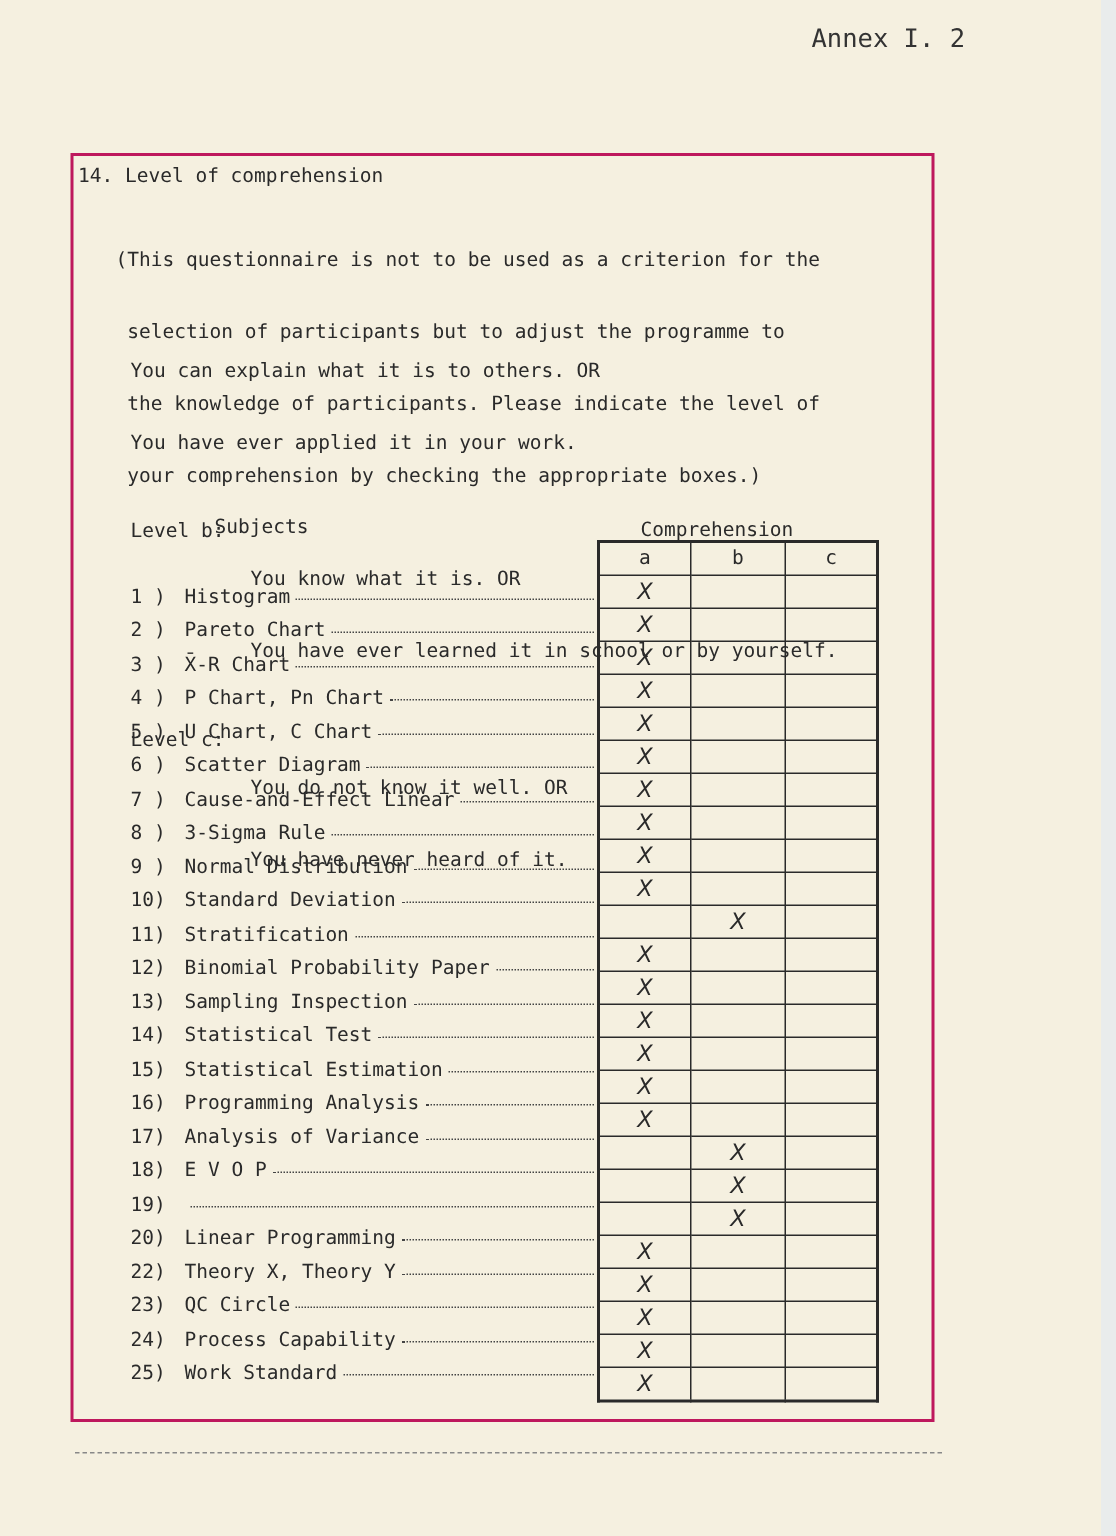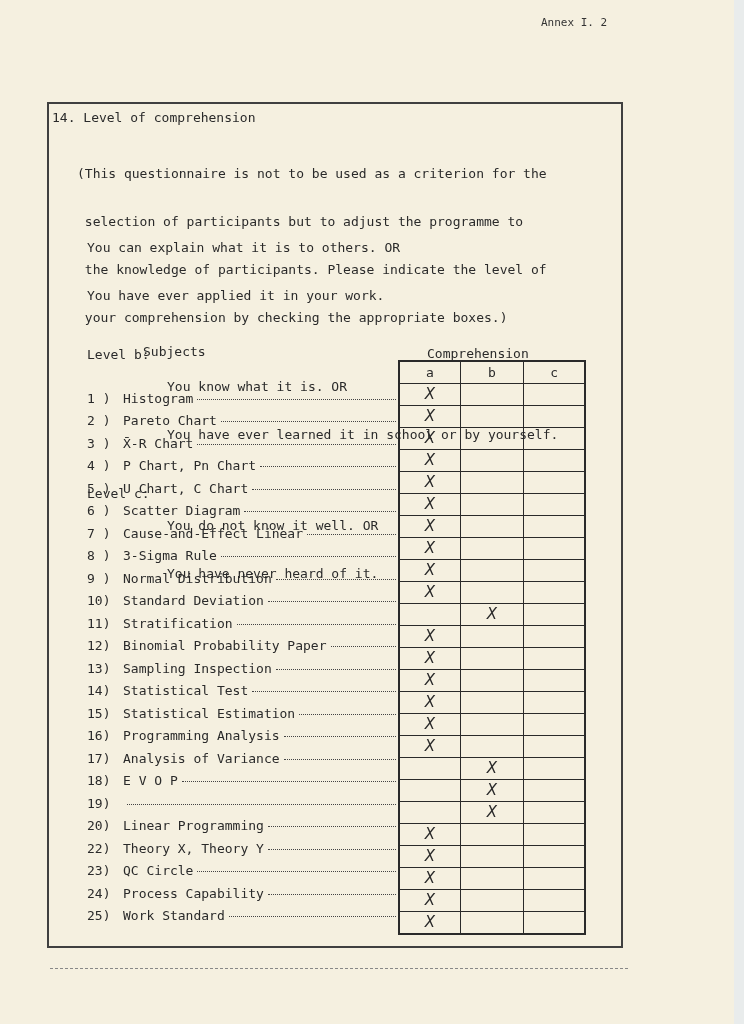--- a/index.html
+++ b/index.html
@@ -7,25 +7,25 @@
     width: 744px; height: 1024px; overflow: hidden; position: relative;
     background: #f5f0e0;
     font-family: "DejaVu Sans Mono", "Liberation Mono", monospace;
     color: #2a2a2a;
   }
   .edge-right {
     position: absolute; right: 0; top: 0; width: 10px; height: 1024px;
     background: #e9ecec;
   }
   .annex {
-    position: absolute; left: 541px; top: 16px; font-size: 11px; color: #333;
+    position: absolute; left: 541px; top: 16px; font-size: 17px; color: #333;
   }
   .frame {
     position: absolute; left: 47px; top: 102px; width: 576px; height: 846px;
-    border: 2px solid #404040; box-sizing: border-box;
+    border: 2px solid #be185d; box-sizing: border-box;
   }
   .q-title { position: absolute; left: 3px; top: 6px; font-size: 13px; }
   .intro {
     position: absolute; left: 28px; top: 30px; width: 548px;
     font-size: 13px; line-height: 16px; white-space: pre;
   }
   .levels { position: absolute; left: 38px; top: 104px; font-size: 13px; line-height: 16px; }
   .level { display: flex; margin-bottom: 11px; }
   .level .lab { width: 80px; white-space: pre; }
   .level .desc { white-space: pre; }

